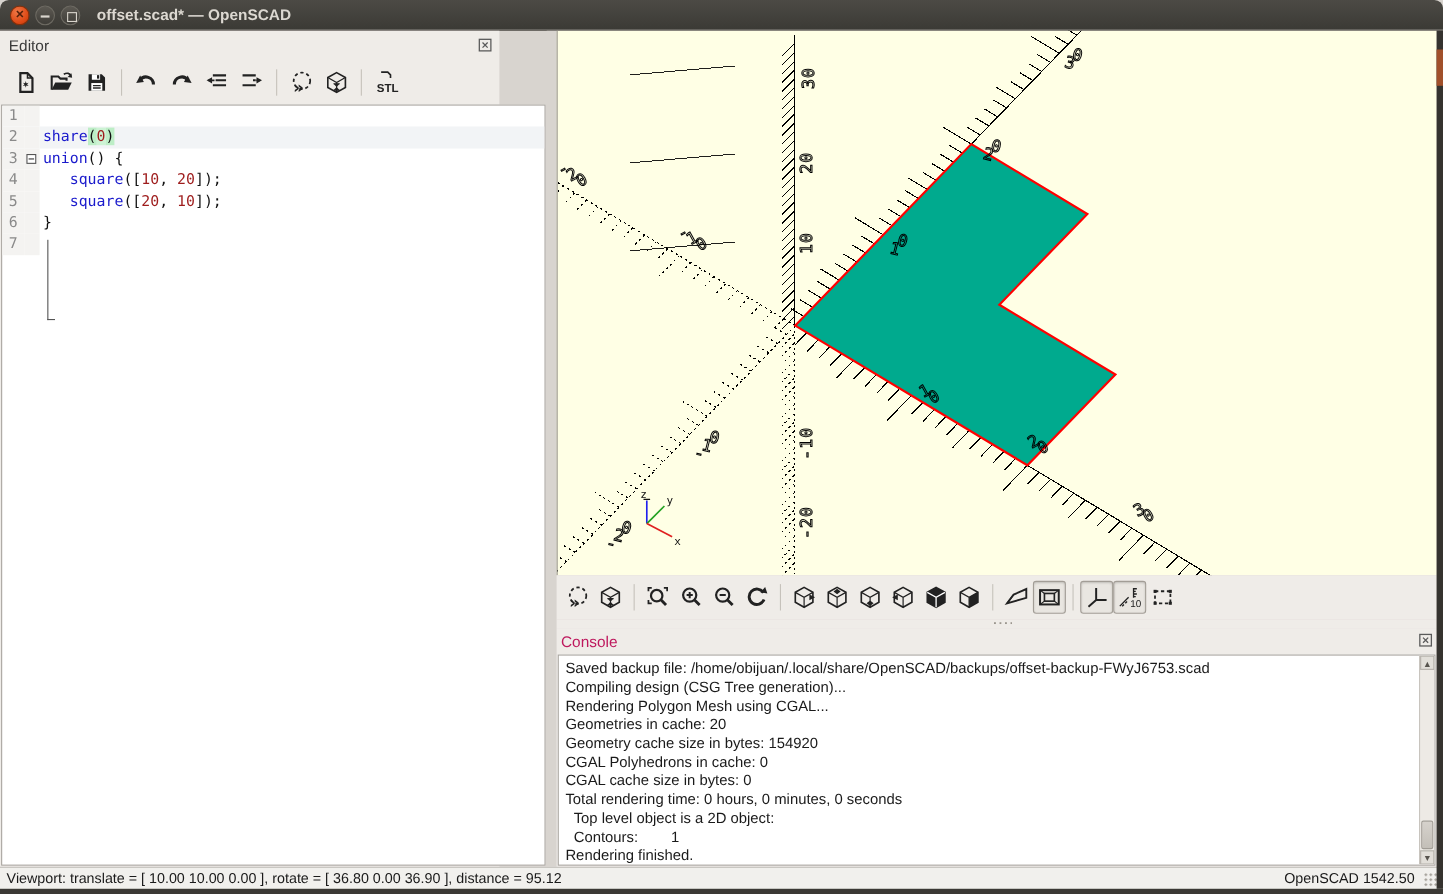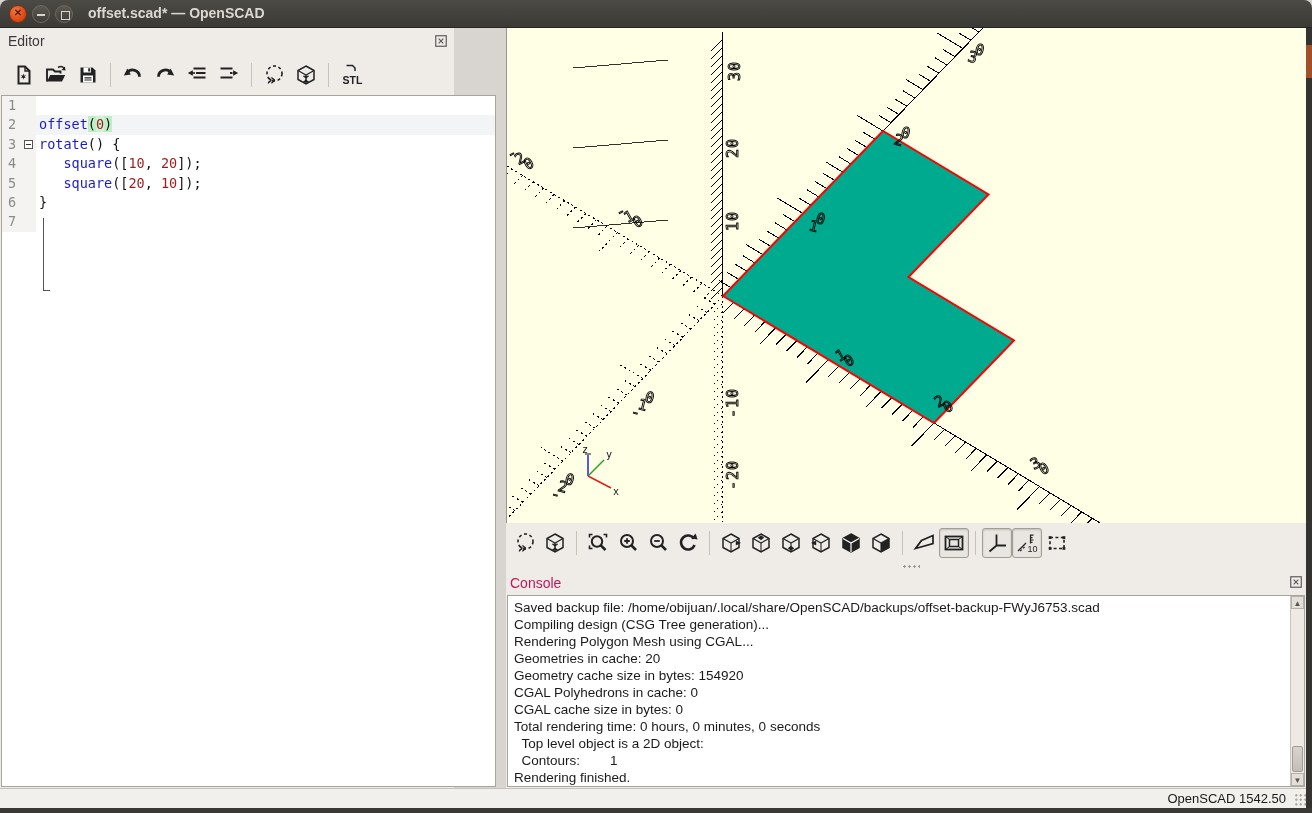--- a/index.html
+++ b/index.html
@@ -198,28 +198,28 @@
       </div>
     <div class="code-area" id="code-area">
         <div class="code-row">
           <span class="gutter-num">1</span>
           <span class="fold-col"></span>
           <span class="code-text"></span>
         </div>
         <div class="code-row hl">
           <span class="gutter-num">2</span>
           <span class="fold-col"></span>
-          <span class="code-text"><span class="tok-kw">offset</span><span class="tok-match">(</span><span class="tok-nummatch">0</span><span class="tok-match">)</span></span>
+          <span class="code-text"><span class="tok-kw">share</span><span class="tok-match">(</span><span class="tok-nummatch">0</span><span class="tok-match">)</span></span>
         </div>
         <div class="code-row">
           <span class="gutter-num">3</span>
           <span class="fold-col">
             <span class="fold-box"></span>
           </span>
-          <span class="code-text"><span class="tok-kw">rotate</span><span>() {</span></span>
+          <span class="code-text"><span class="tok-kw">union</span><span>() {</span></span>
         </div>
         <div class="code-row">
           <span class="gutter-num">4</span>
           <span class="fold-col"></span>
           <span class="code-text"><span>   </span><span class="tok-kw">square</span><span>([</span><span class="tok-num">10</span><span>, </span><span class="tok-num">20</span><span>]);</span></span>
         </div>
         <div class="code-row">
           <span class="gutter-num">5</span>
           <span class="fold-col"></span>
           <span class="code-text"><span>   </span><span class="tok-kw">square</span><span>([</span><span class="tok-num">20</span><span>, </span><span class="tok-num">10</span><span>]);</span></span>
@@ -603,19 +603,20 @@
 Rendering finished.</div>
       <div class="console-scrollbar">
         <div class="sb-arrow sb-up">▲</div>
         <div class="sb-thumb"></div>
         <div class="sb-arrow sb-down">▼</div>
       </div>
     </div>
   </div>
 
   <div class="statusbar">
+    <div class="status-left">Viewport: translate = [ 10.00 10.00 0.00 ], rotate = [ 36.80 0.00 36.90 ], distance = 95.12</div>
     <div class="status-right">OpenSCAD 1542.50</div>
     <div class="status-grip"></div>
   </div>
   <div class="bottom-strip"></div>
   <div class="right-strip"></div>
   <div class="right-accent"></div>
 </div>
 
 </body></html>

